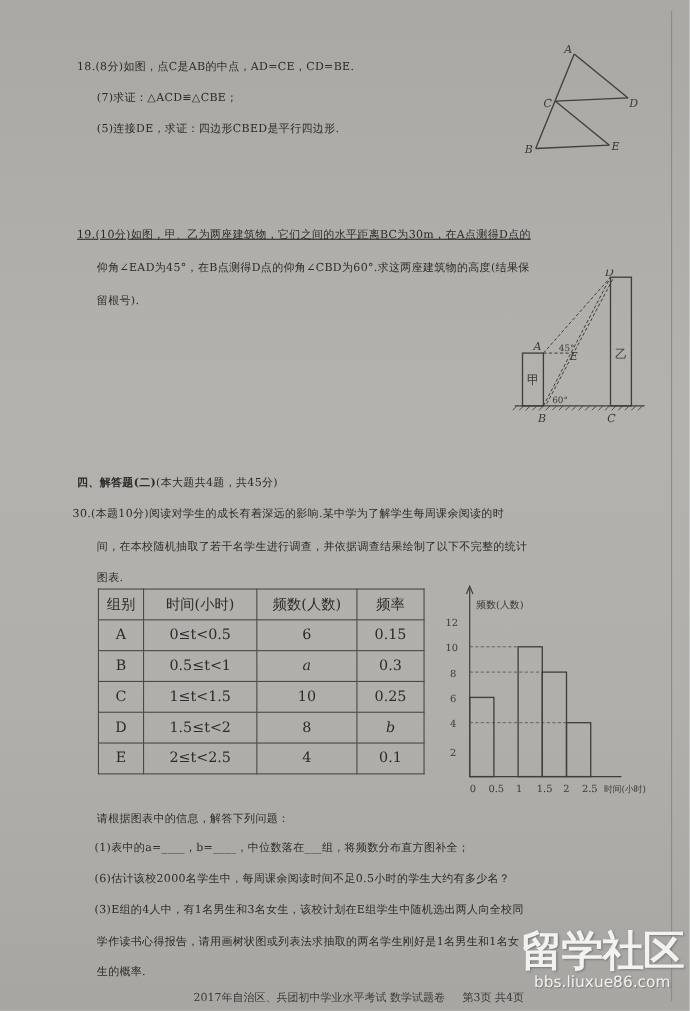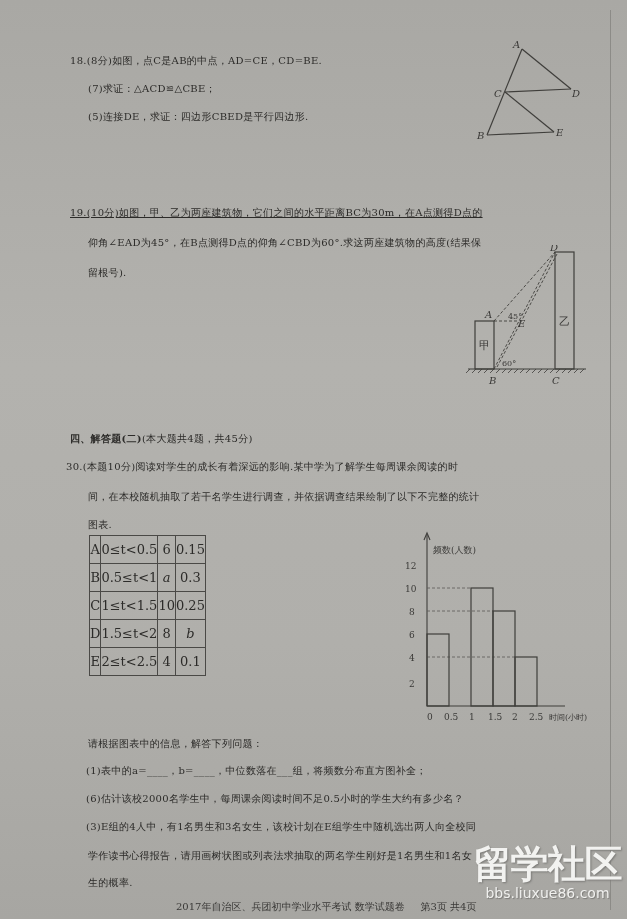--- a/index.html
+++ b/index.html
@@ -94,20 +94,26 @@
 <div class="t" style="left:70px;top:432px;">
   <span class="bold">四、解答题(二)</span><span>(本大题共4题，共45分)</span>
 </div>
 
 <div class="t" style="left:66px;top:460px;">30.(本题10分)阅读对学生的成长有着深远的影响.某中学为了解学生每周课余阅读的时</div>
 <div class="t" style="left:88px;top:490px;">间，在本校随机抽取了若干名学生进行调查，并依据调查结果绘制了以下不完整的统计</div>
 <div class="t" style="left:88px;top:518px;">图表.</div>
 
 <table class="freq">
   <tbody>
+      <tr>
+    <td style="width:40px">组别</td>
+    <td style="width:102px">时间(小时)</td>
+    <td style="width:90px">频数(人数)</td>
+    <td style="width:60px">频率</td>
+  </tr>
   <tr>
     <td>A</td>
         <td>0≤t&lt;0.5</td>
         <td>6</td>
         <td>0.15</td>
   </tr>
   <tr>
     <td>B</td>
         <td>0.5≤t&lt;1</td>
         <td class="i">a</td>

